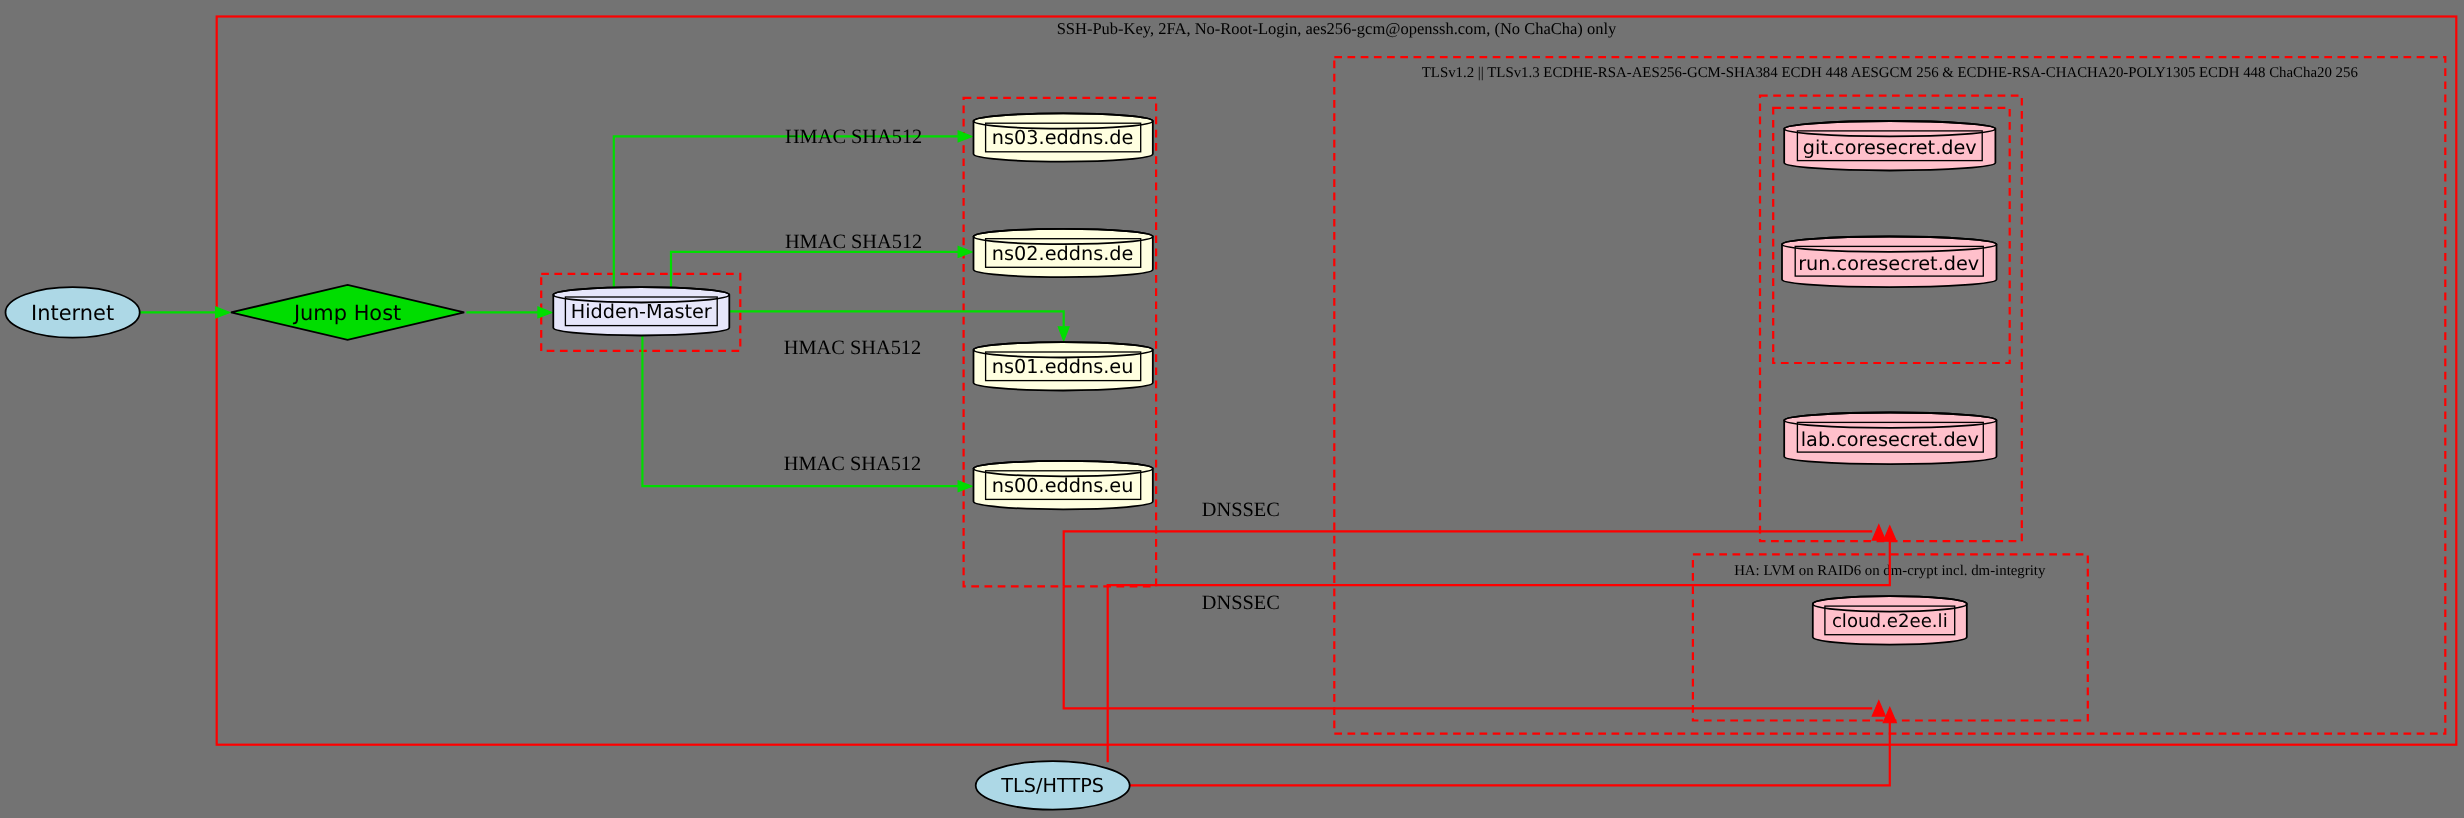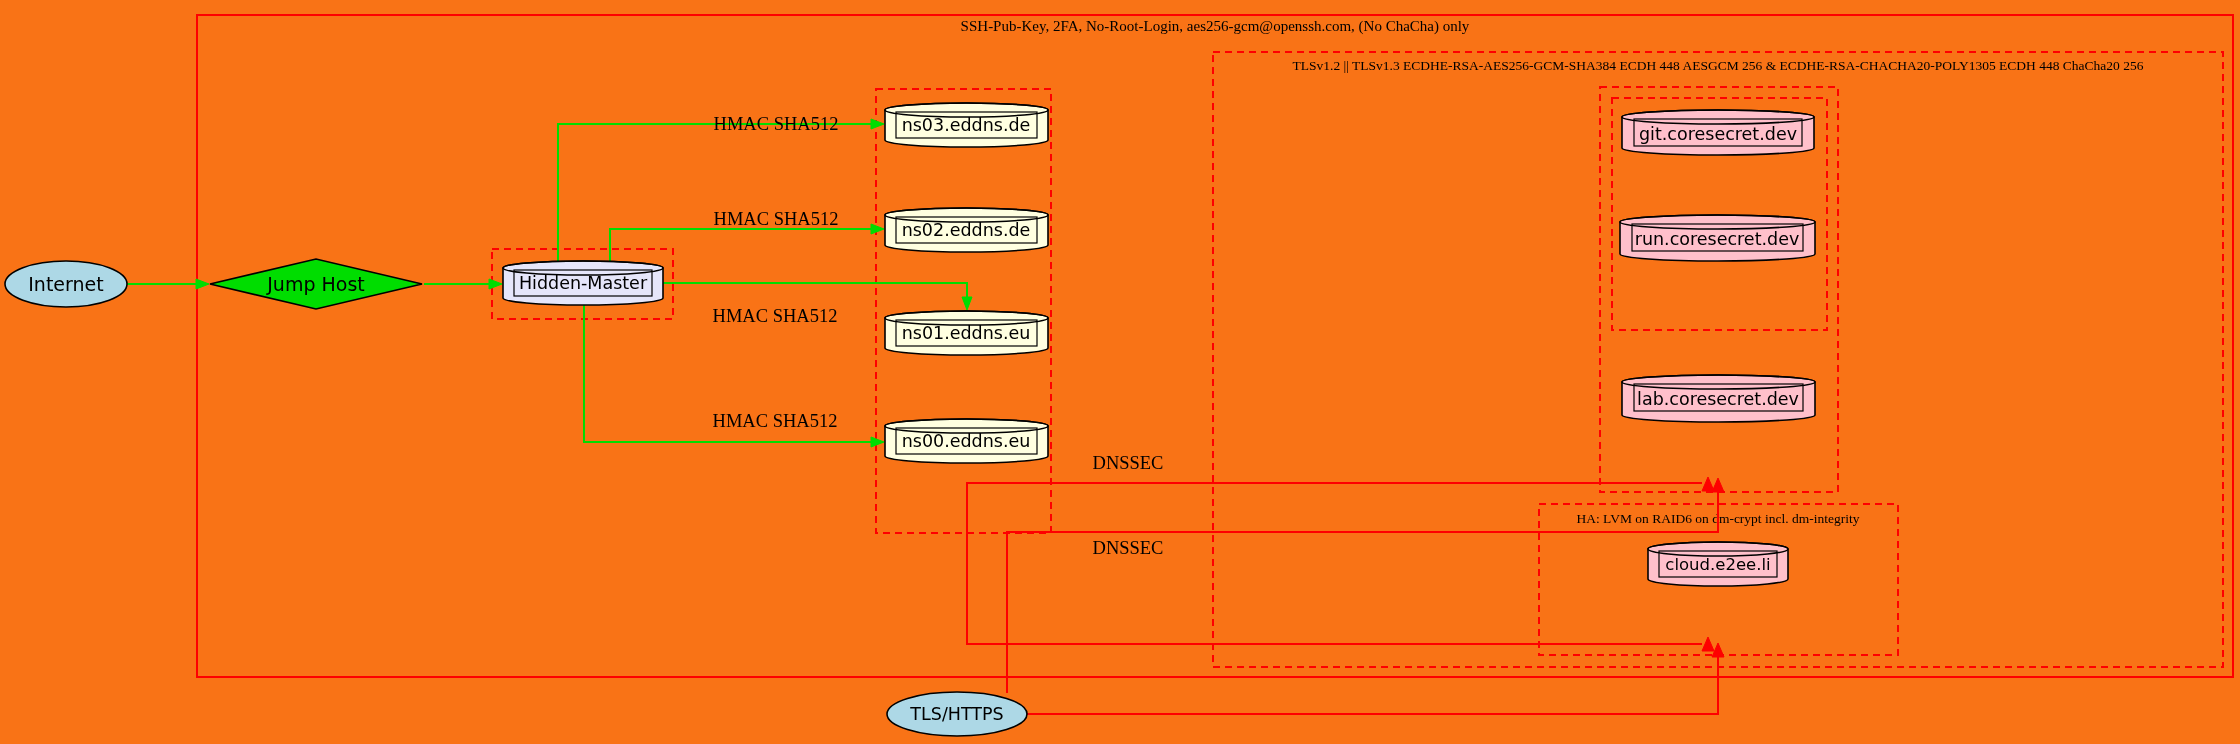--- a/index.html
+++ b/index.html
@@ -1,16 +1,16 @@
 <!DOCTYPE html>
 <html><head>
 <meta charset="utf-8">
 <style>
   html,body{margin:0;padding:0;background:#ffffff;}
-  .stage{position:relative;width:2240px;height:744px;background:#f97316;overflow:hidden;}
+  .stage{position:relative;width:2240px;height:744px;background:#737373;overflow:hidden;}
   svg{display:block;}
   text{user-select:none;}
   .node-label{font-family:"DejaVu Sans","Liberation Sans",sans-serif;font-size:17.5px;fill:#000000;text-anchor:middle;}
   .node-label-big{font-family:"DejaVu Sans","Liberation Sans",sans-serif;font-size:19px;fill:#000000;text-anchor:middle;}
   .node-label-sm{font-family:"DejaVu Sans","Liberation Sans",sans-serif;font-size:16.5px;fill:#000000;text-anchor:middle;}
   .edge-label{font-family:"Liberation Serif","DejaVu Serif",serif;font-size:18.5px;fill:#000000;text-anchor:middle;}
   .cluster-label{font-family:"Liberation Serif","DejaVu Serif",serif;font-size:13.5px;fill:#000000;text-anchor:middle;}
   .outer-label{font-family:"Liberation Serif","DejaVu Serif",serif;font-size:15px;fill:#000000;text-anchor:middle;}
   .cl-solid{fill:none;stroke:#fe0000;stroke-width:2;}
   .cl-dash{fill:none;stroke:#fe0000;stroke-width:2;stroke-dasharray:7,5;}

